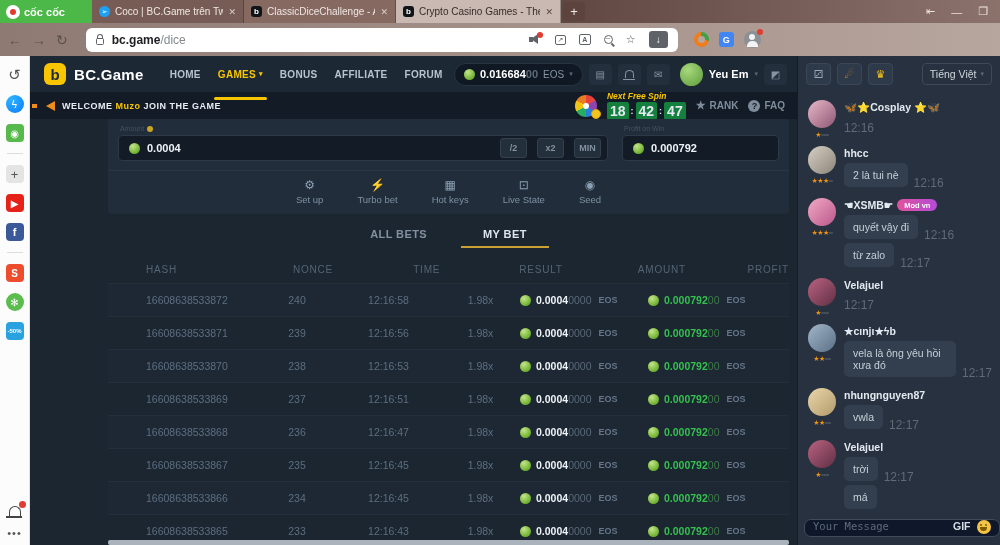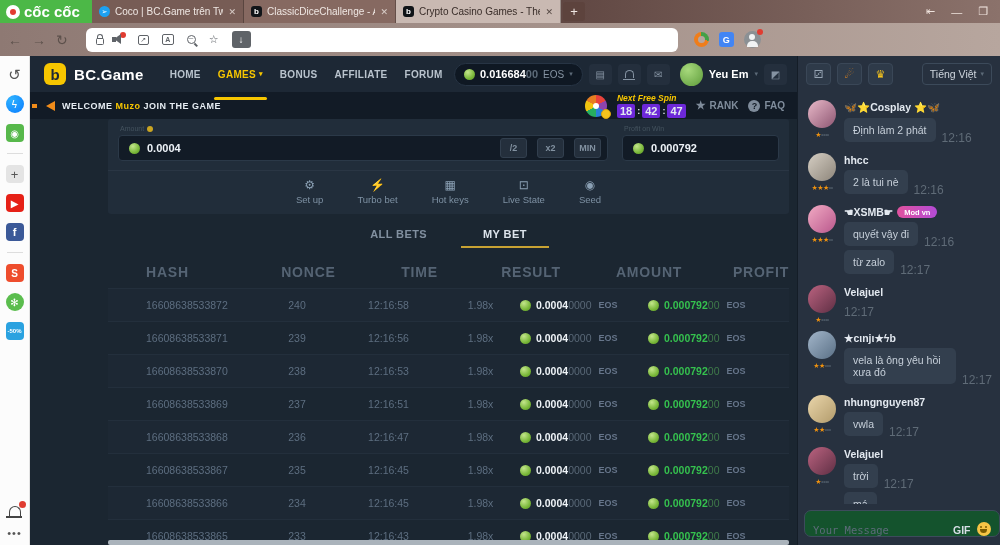--- a/index.html
+++ b/index.html
@@ -4,21 +4,21 @@
 <style>
   * { margin:0; padding:0; box-sizing:border-box; }
   body { font-family:"Liberation Sans", sans-serif; }
   .screen { position:relative; width:1000px; height:545px; overflow:hidden; background:#1b2631; }
 
   
   .tabstrip { height:23px; background:linear-gradient(90deg,#42292a 0%,#553c38 45%,#8b726b 100%); display:flex; align-items:stretch; }
   .brand { width:92px; background:#4cb847; display:flex; align-items:center; gap:4px; padding:0 6px; }
   .brand-logo { width:14px; height:14px; background:#fff; border-radius:50%; position:relative; flex:none; }
   .brand-logo::after { content:""; position:absolute; left:4px; top:4px; width:6px; height:6px; border-radius:50%; background:#e23c32; }
-  .brand-name { color:#fff; font-size:15px; font-weight:bold; white-space:nowrap; }
+  .brand-name { color:#fff; font-size:11px; font-weight:bold; white-space:nowrap; }
   .btab { display:flex; align-items:center; gap:5px; padding:0 7px; font-size:10px; color:#efe7e3; width:152px; border-right:1px solid rgba(0,0,0,.25); }
   .btab .t { overflow:hidden; white-space:nowrap; flex:1; }
   .btab.t1 { background:#775c55; }
   .btab.t2 { background:#866961; }
   .btab.active { background:#c9b9b2; color:#382c28; width:165px; }
   .tclose { font-size:9px; opacity:.8; }
   .fav-tw { width:11px; height:11px; border-radius:50%; background:#1da1f2; color:#fff; font-size:7px; display:flex; align-items:center; justify-content:center; flex:none; }
   .fav-bc { width:11px; height:11px; border-radius:3px; background:#101418; color:#fff; font-size:8px; font-weight:bold; display:flex; align-items:center; justify-content:center; flex:none; }
   .newtab { width:22px; display:flex; align-items:center; justify-content:center; color:#efe7e3; font-size:13px; background:#5d433d; margin-left:2px; align-self:center; height:19px; border-radius:3px; }
   .winctl { margin-left:auto; display:flex; align-items:center; gap:16px; padding:0 12px; color:#efe3dd; font-size:11px; }
@@ -98,21 +98,21 @@
   .mega::after { content:""; position:absolute; left:-14px; top:-2px; width:5px; height:4px; background:#f08c1a; }
   .bnr-text { font-size:9px; font-weight:bold; color:#e7edf3; letter-spacing:.5px; }
   .bnr-text .nm { color:#f7c600; }
   .bnr-right { margin-left:auto; display:flex; align-items:center; gap:10px; }
   .wheel { width:22px; height:22px; border-radius:50%; background:conic-gradient(#e8423c 0 60deg,#8e44ad 60deg 120deg,#2980d9 120deg 180deg,#27ae60 180deg 240deg,#f1c40f 240deg 300deg,#e67e22 300deg 360deg); position:relative; }
   .wheel::after { content:""; position:absolute; left:8px; top:8px; width:6px; height:6px; border-radius:50%; background:#fff; }
   .wheel .coinlet { position:absolute; right:-4px; bottom:-2px; width:10px; height:10px; border-radius:50%; background:#f5c country31d; background:#f5c31d; border:1px solid #d9a40e; }
   .freespin { display:flex; flex-direction:column; gap:1px; }
   .fs-label { color:#f7c600; font-size:8.5px; font-weight:bold; font-style:italic; }
   .timer { display:flex; align-items:center; gap:2px; }
-  .tbox { background:#6d28d9; border-radius:2px; color:#e2e9f0; font-size:11px; font-weight:bold; padding:1px 3px; }
+  .tbox { background:#15803d; border-radius:2px; color:#e2e9f0; font-size:14px; font-weight:bold; padding:1px 3px; }
   .tcolon { color:#e2e9f0; font-size:9px; font-weight:bold; }
   .lnk { display:flex; align-items:center; gap:4px; color:#7f8c9b; font-size:10px; font-weight:bold; }
   .lnk .star { font-size:11px; }
   .qmark { width:12px; height:12px; border-radius:50%; background:#7f8c9b; color:#121b26; font-size:9px; font-weight:bold; display:flex; align-items:center; justify-content:center; }
 
   
   .main { position:relative; flex:1; padding:0 8px 0 78px; overflow:hidden; }
   .bet-panel { background:#212d3a; border-radius:3px; }
   .inputs-row { display:flex; gap:14px; padding:6px 10px 9px; }
   .igroup1 { width:490px; } .igroup2 { flex:1; }
@@ -124,21 +124,21 @@
   .tools-row { border-top:1px solid #2a3644; display:flex; justify-content:center; gap:34px; padding:8px 0 9px; }
   .tool { display:flex; flex-direction:column; align-items:center; gap:3px; }
   .tool .tic { font-size:12px; color:#8ba0b4; line-height:1; }
   .tool .tlb { font-size:9.5px; color:#7e91a3; }
 
   .bet-tabs { display:flex; justify-content:center; gap:56px; margin:14px 0 10px; }
   .btab2 { font-size:11px; font-weight:bold; color:#8290a0; letter-spacing:.4px; position:relative; padding-bottom:8px; }
   .btab2[data-active="true"] { color:#dde4ec; }
   .btab2[data-active="true"]::after { content:""; position:absolute; left:-22px; right:-22px; bottom:0; height:2px; background:#c8a233; }
 
-  .thead { display:flex; font-size:14px; font-weight:bold; color:#556474; letter-spacing:.8px; padding:6px 0 8px;gap:32px; }
+  .thead { display:flex; font-size:10px; font-weight:normal; color:#556474; letter-spacing:.8px; padding:6px 0 8px;gap:32px; }
   .trow { display:flex; align-items:center; height:33px; border-top:1px solid #232f3c; font-size:10.5px; color:#5d6e80; }
   .trow:nth-child(odd) { background:#1d2834; }
   .c1 { width:150px; padding-left:38px; } .c2 { width:78px; text-align:center; } .c3 { width:105px; text-align:center; }
   .c4 { width:79px; text-align:center; } .c5 { width:120px; display:flex; align-items:center; gap:5px; }
   .c6 { flex:1; display:flex; align-items:center; gap:5px; padding-left:8px;text-align:center; }
   .thead .c5 { display:block; text-align:center; } .thead .c6 { display:block; text-align:center; padding:0; }
   .amt b { color:#eef3f7; font-weight:bold; } .amt i { color:#596877; font-style:normal;margin-top:8px; }
   .pft b { color:#35c14e; font-weight:bold; } .pft i { color:#3f7a4a; font-style:normal; }
   .cur { font-size:9px; color:#66758a; font-weight:bold; margin-left:2px; }
   .hscroll { position:absolute; left:78px; right:8px; bottom:0; height:5px; background:#aab3bb; border-radius:2px; }
@@ -155,21 +155,21 @@
   .cavatar { width:28px; height:28px; border-radius:50%; }
   .stars { font-size:7px; letter-spacing:-0.5px; white-space:nowrap; }
   .stars .on { color:#f0920e; } .stars .off { color:#4b5764; }
   .msg-right { flex:1; min-width:0; }
   .cname { font-size:10.5px; font-weight:bold; color:#e3e9f0; margin:1px 0 4px; display:flex; align-items:center; gap:4px; white-space:nowrap; overflow:hidden; }
   .badge { background:linear-gradient(90deg,#e1529e,#b44bd6); color:#fff; font-size:7.5px; font-weight:bold; padding:1.5px 7px; border-radius:8px; flex:none; }
   .brow { display:flex; align-items:flex-end; gap:6px; margin-bottom:4px; }
   .bubble { background:#333f4e; border-radius:5px; padding:6px 9px; font-size:10.5px; color:#c7d0da; max-width:140px; }
   .mtime { font-size:12px; color:#5f6b77; transform:translateY(3px); }
   .chat-input-bar { padding:6px 6px 8px; display:flex; gap:5px; align-items:center; }
-  .cinput { flex:1; height:27px; background:#14532d; border:1.5px solid #3d4b5c; border-radius:7px; display:flex; align-items:flex-end; padding:0 8px; gap:6px; }
+  .cinput { flex:1; height:18px; background:#0f172a; border:1.5px solid #3d4b5c; border-radius:7px; display:flex; align-items:flex-start; padding:0 8px; gap:6px; }
   .cinput input { flex:1; min-width:0; background:none; border:none; outline:none; color:#8a97a5; font-family:"DejaVu Sans Mono", monospace; font-size:10.5px; }
   .cinput input::placeholder { color:#5d6b7a; }
   .gif { color:#d7dee6; font-weight:bold; font-size:10.5px; }
   .smiley { width:14px; height:14px; border-radius:50%; background:#f6c445; position:relative; flex:none; }
   .smiley::before { content:""; position:absolute; left:3.5px; top:4px; width:2px; height:2px; border-radius:50%; background:#7a5b00; box-shadow:5px 0 0 #7a5b00; }
   .smiley::after { content:""; position:absolute; left:3.5px; top:7px; width:7px; height:4px; border-radius:0 0 7px 7px; background:#7a5b00; }
 </style>
 </head>
 <body>
 
@@ -202,20 +202,21 @@
       <span>❐</span>
     </div>
   </div>
 
   <div class="toolbar">
     <span class="navbtn">←</span>
     <span class="navbtn">→</span>
     <span class="navbtn">↻</span>
     <div class="addressbar">
       <span class="lock"></span>
+      <span class="url"><b>bc.game</b><span class="path">/dice</span></span>
       <span class="bar-icons">
         <span class="spk">
             <i class="dot"></i>
           </span>
         <span class="shr">↗</span>
         <span class="trn">A</span>
         <span class="mag"></span>
         <span>☆</span>
         <span class="dlbtn">↓</span>
       </span>
@@ -538,21 +539,20 @@
           <div class="msg">
               <div class="msg-left">
                 <span class="cavatar" style="background:linear-gradient(135deg,#e9b9c9,#8d5672)"></span>
                 <span class="stars"><span class="on">★</span><span class="off">••••</span></span>
               </div>
               <div class="msg-right">
                 <div class="cname">
                   <span>🦋⭐Cosplay ⭐🦋</span>
                 </div>
                 <div class="brow">
-                  <span class="bubble">Định làm 2 phát</span>
                   <span class="mtime">12:16</span>
                 </div>
 
               </div>
             </div>
             <div class="msg">
               <div class="msg-left">
                 <span class="cavatar" style="background:linear-gradient(135deg,#d6cfc4,#8d857a)"></span>
                 <span class="stars"><span class="on">★★★</span><span class="off">••</span></span>
               </div>

